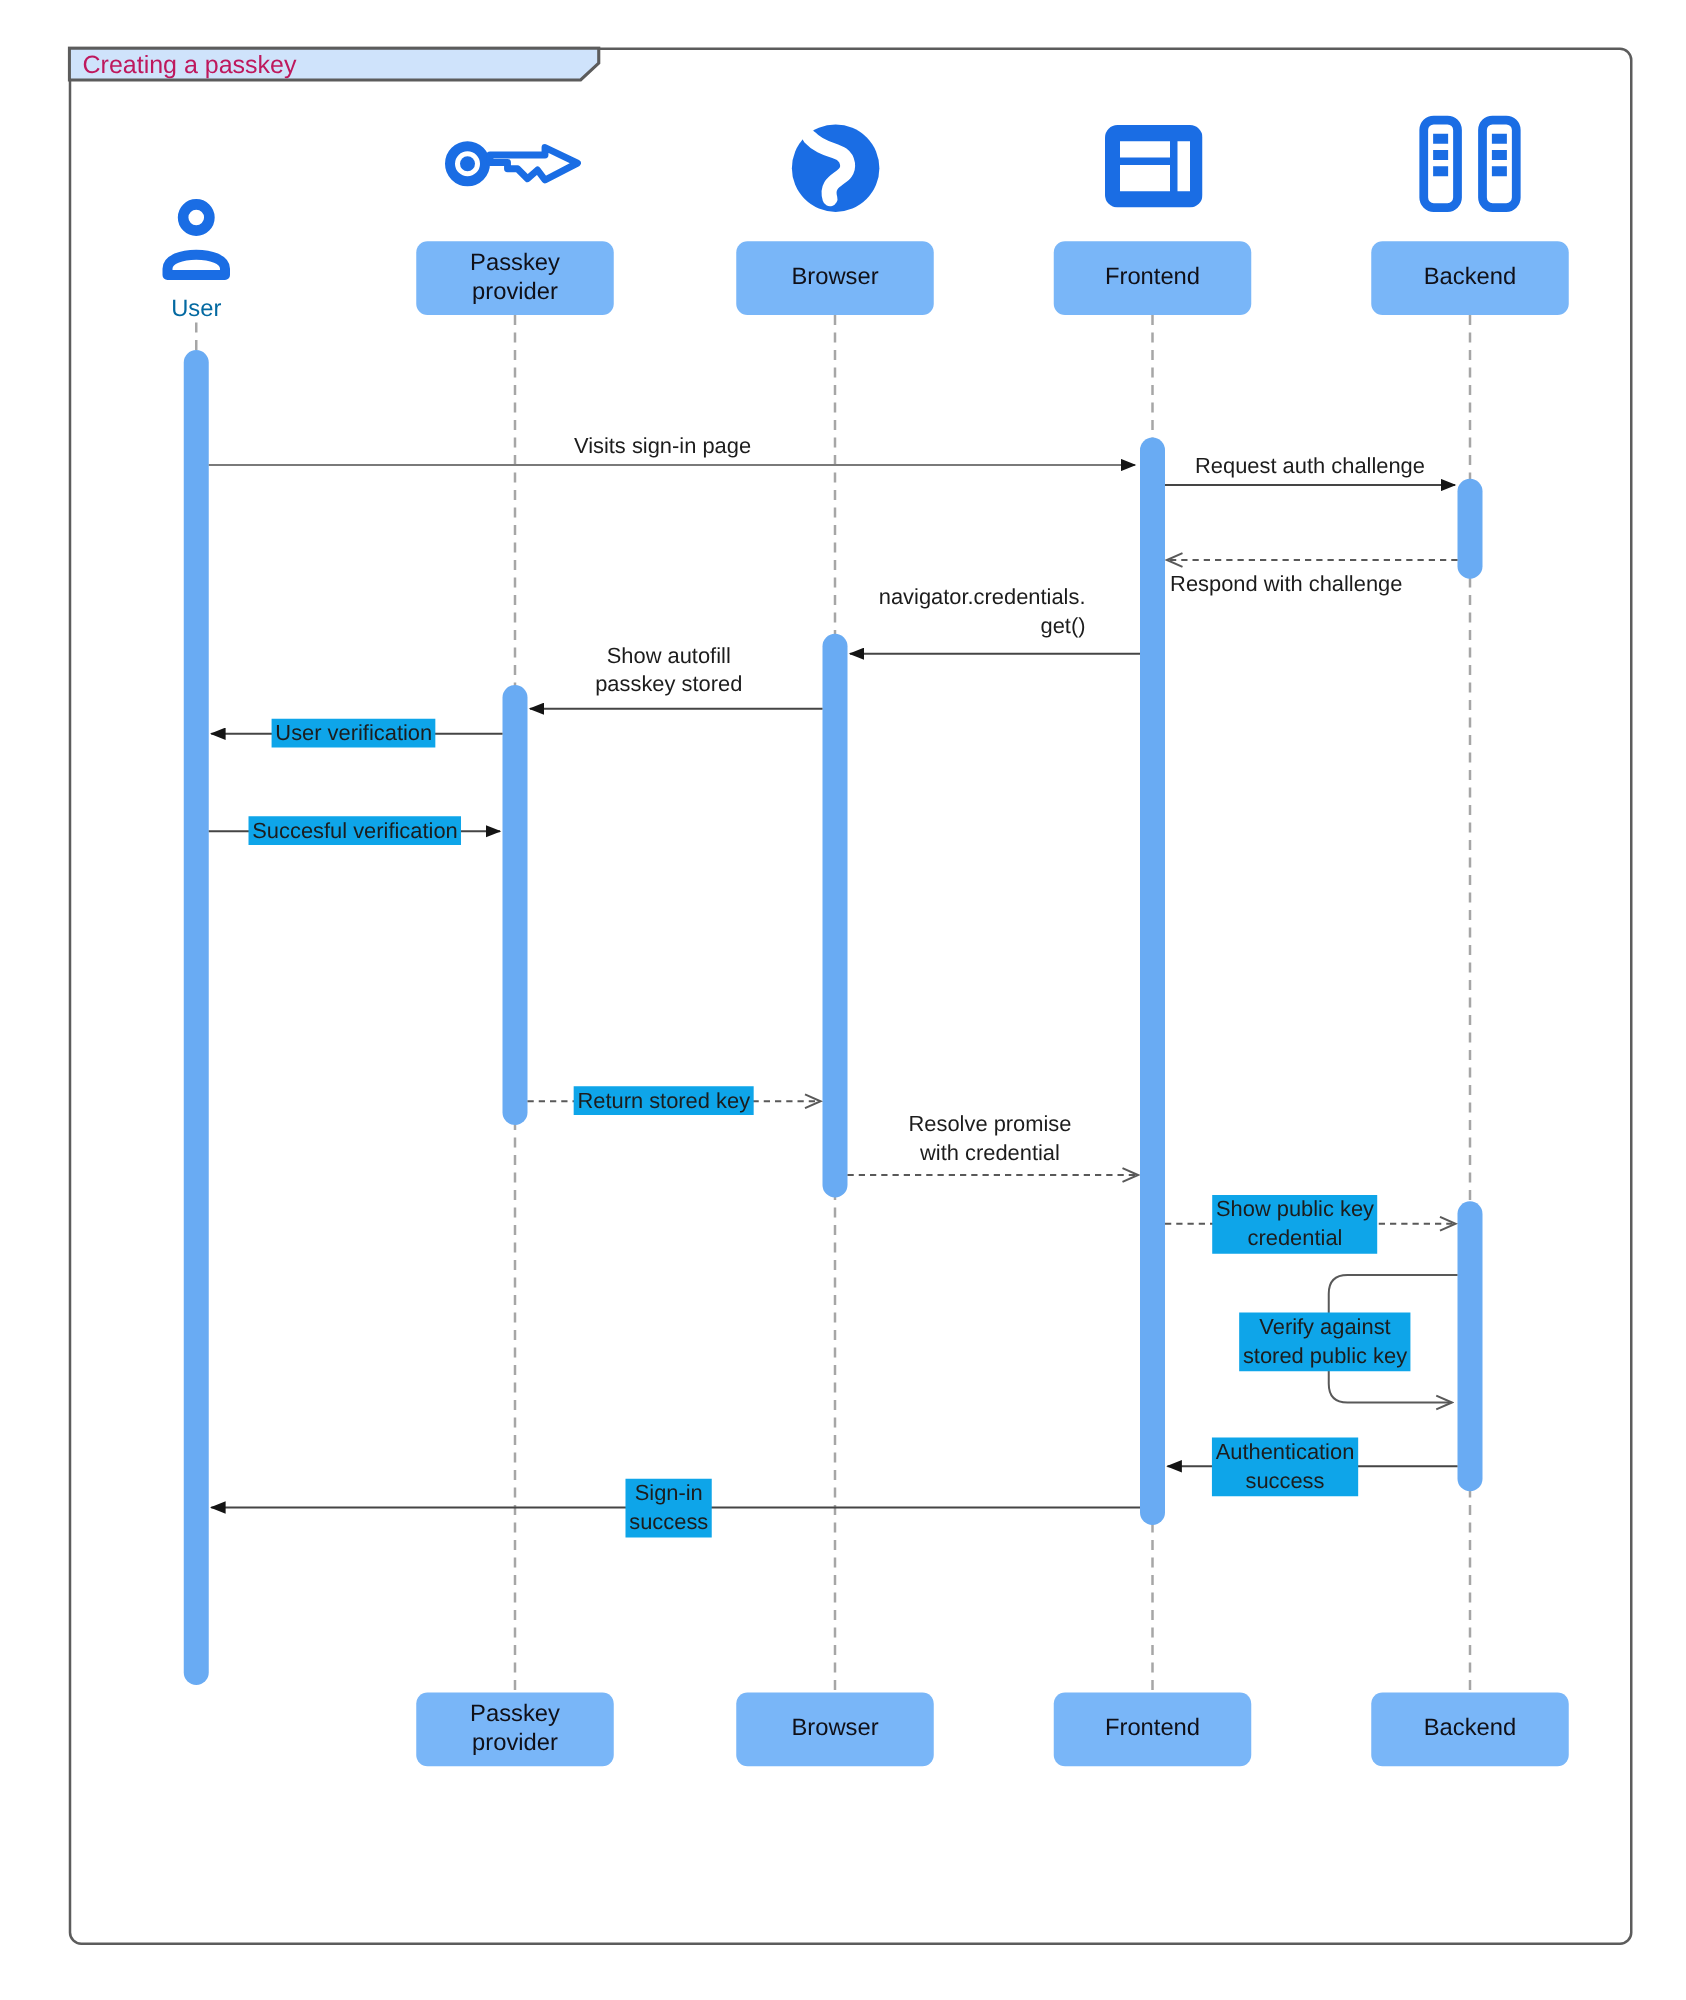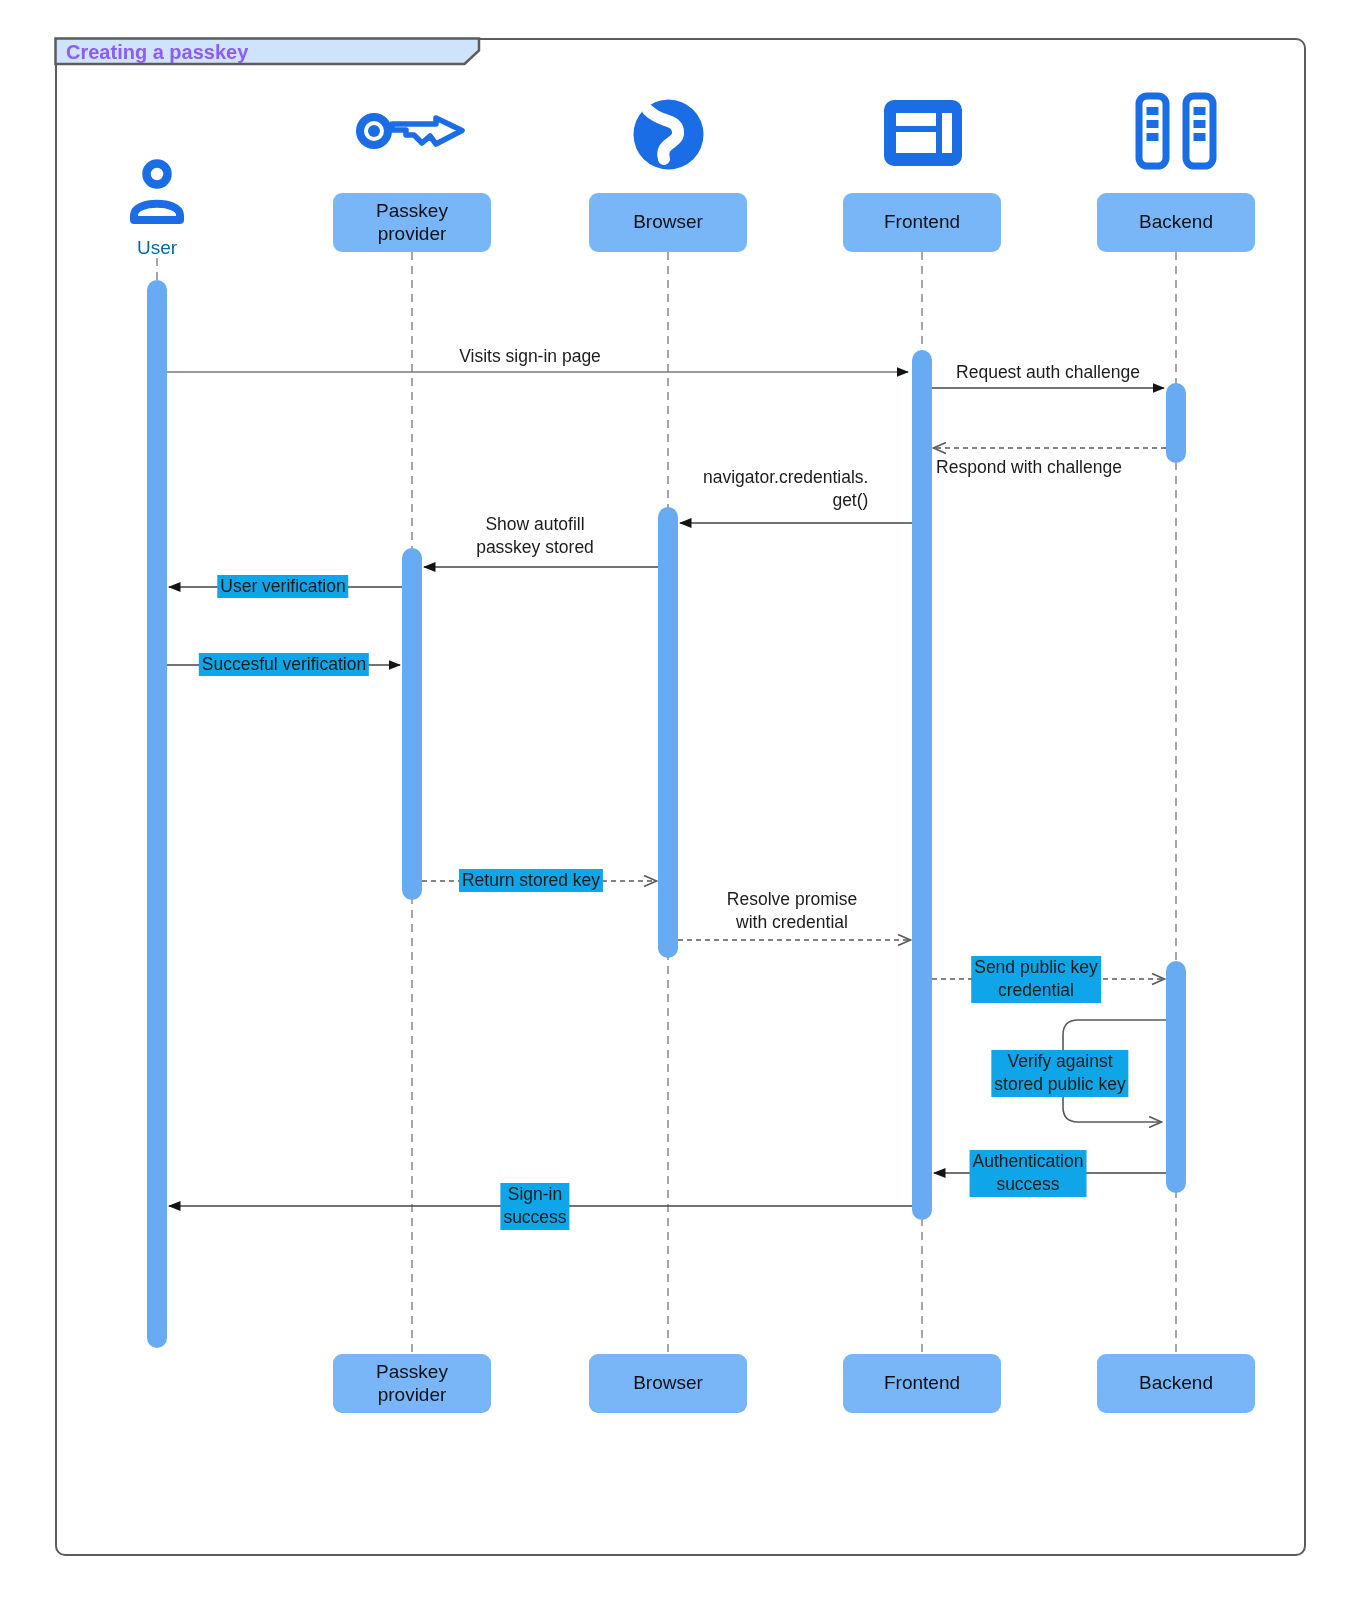--- a/index.html
+++ b/index.html
@@ -10,21 +10,21 @@
     color:#1c1c1c;
   }
   #frame {
     position:absolute; left:55px; top:38px; width:1251px; height:1518px;
     border:2.5px solid #5c5c5c; border-radius:10px; background:#ffffff;
     box-sizing:border-box;
   }
   #title-tab-svg { position:absolute; left:54px; top:37px; }
   #title-text {
     position:absolute; left:66px; top:41px; width:400px;
-    font-size:20px; font-weight:bold; color:#8b5cf6;
+    font-size:20px; font-weight:normal; color:#be185d;
   }
   svg.layer { position:absolute; left:0; top:0; }
   .bar {
     position:absolute; width:20px; background:#69abf3; border-radius:10px;
   }
   .abox {
     position:absolute; width:158px; height:59px; background:#79b6f8;
     border-radius:9px; display:flex; align-items:center; justify-content:center;
     text-align:center; font-size:19px; line-height:1.2; color:#101018;
   }
@@ -96,21 +96,21 @@
   <div class="msg" style="left:1029px; top:456px;text-align:center;">Respond with challenge</div>
   <div class="msg left" style="left:703px;  top:466px;">navigator.credentials.
 get()</div>
   <div class="msg" style="left:535px;  top:513px;">Show autofill
 passkey stored</div>
   <div class="msg bg" style="left:283px;  top:575px;">User verification</div>
   <div class="msg bg" style="left:284px;  top:653px;">Succesful verification</div>
   <div class="msg bg" style="left:531px;  top:869px;">Return stored key</div>
   <div class="msg" style="left:792px;  top:888px;">Resolve promise
 with credential</div>
-  <div class="msg bg" style="left:1036px; top:956px;">Send public key
+  <div class="msg bg" style="left:1036px; top:956px;">Show public key
 credential</div>
   <div class="msg bg" style="left:1060px; top:1050px;">Verify against
 stored public key</div>
   <div class="msg bg" style="left:1028px; top:1150px;">Authentication
 success</div>
   <div class="msg bg" style="left:535px;  top:1183px;">Sign-in
 success</div>
 
   <svg class="icon" style="left:125px; top:152px;" width="64" height="76" viewBox="0 0 64 76">
     <circle cx="32" cy="22" r="10.5" fill="#ffffff" stroke="#1a6de4" stroke-width="8.5"></circle>

